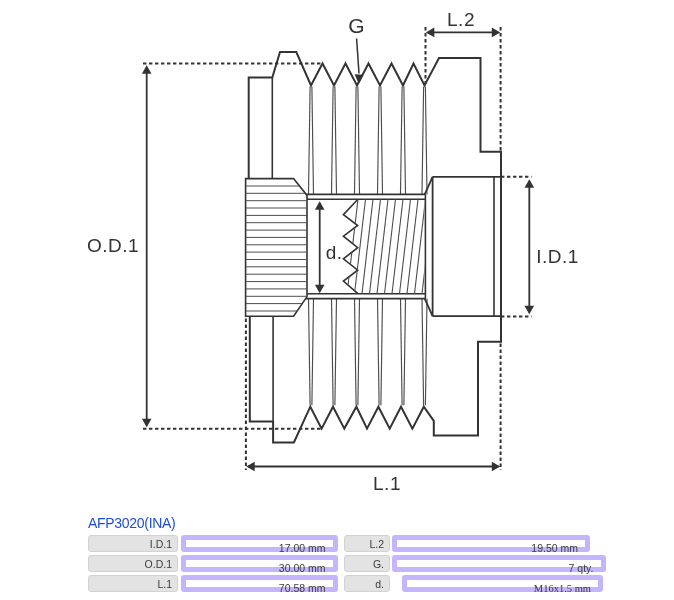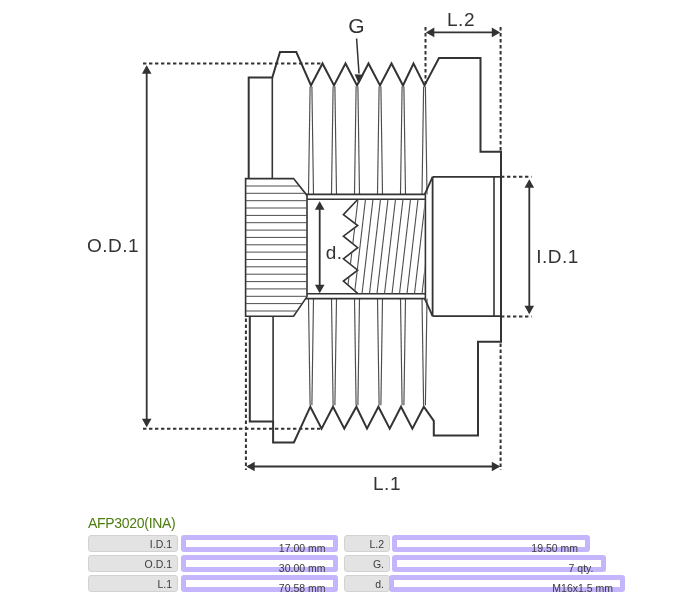--- a/index.html
+++ b/index.html
@@ -1,18 +1,18 @@
 <!DOCTYPE html>
 <html><head>
 <meta charset="utf-8">
 <style>
   html,body { margin:0; padding:0; background:#ffffff; }
   body { width:674px; height:600px; position:relative; font-family:"Liberation Sans", sans-serif; }
   svg text { font-family:"Liberation Sans", sans-serif; }
-  .title { position:absolute; left:88px; top:515px; font-size:14px; color:#4d7c0f; letter-spacing:-0.3px; }
+  .title { position:absolute; left:88px; top:515px; font-size:14px; color:#1d4ed8; letter-spacing:-0.3px; }
   .lc, .vc { position:absolute; height:17px; line-height:17px; font-size:10.5px; color:#3c3c3c;
              text-align:right; border-radius:3px; box-sizing:border-box; }
   .lc { background:#e3e3e3; border:1px solid #d2d2d2; padding-right:5px; }
   .vc { background:#ffffff; border:5px solid #c4b5fd; padding-right:7px; }
 </style>
 </head>
 <body>
 <svg width="674" height="600" viewBox="0 0 674 600">
 <path d="M248.7,178.6 L248.7,77.5 L272.3,77.5 L280,52 L296.3,52 L311,85.4L322.5,63.5 L334.0,85.4 L345.5,63.5 L357.0,85.4 L368.5,63.5 L380.0,85.4 L391.5,63.5 L403.0,85.4 L413.5,63.5 L424.5,85.4 L439,58 L480.5,58 L480.5,151.7 L501,151.7 L501,341.7 L478,341.7 L478,435.5 L433.8,435.5 L433.8,420.9 L423.8,406.7 L412.4,428.6 L401.0,406.7 L389.7,428.6 L378.4,406.7 L367.0,428.6 L356.4,406.7 L344.3,428.6 L333.0,406.7 L321.6,428.6 L310.3,406.7 L293.9,442.4 L273.1,442.4 L273.1,421.6 L249.8,421.6 L249.8,316.2" fill="none" stroke="#333333" stroke-width="2.0"></path>
 <path d="M245.6,178.6 L293.6,178.6 L307,195.4 L307,296.6 L293.6,316.2 L245.6,316.2 Z" fill="none" stroke="#333333" stroke-width="1.6"></path>
@@ -130,14 +130,14 @@
 <div class="vc" style="left:180.5px;top:535px;width:157px;">17.00 mm</div>
 <div class="lc" style="left:343.5px;top:535px;width:46.5px;">L.2</div>
 <div class="vc" style="left:391.5px;top:535px;width:198.5px;">19.50 mm</div>
 <div class="lc" style="left:88px;top:555px;width:90px;">O.D.1</div>
 <div class="vc" style="left:180.5px;top:555px;width:157px;">30.00 mm</div>
 <div class="lc" style="left:343.5px;top:555px;width:46.5px;">G.</div>
 <div class="vc" style="left:391.5px;top:555px;width:214px;">7 qty.</div>
 <div class="lc" style="left:88px;top:575px;width:90px;">L.1</div>
 <div class="vc" style="left:180.5px;top:575px;width:157px;">70.58 mm</div>
 <div class="lc" style="left:343.5px;top:575px;width:46.5px;">d.</div>
-<div class="vc" style="left:389px;top:575px;width:236px;">M16x1.5 mm</div>
+<div class="vc" style="left:402px;top:575px;width:201px;font-family:Liberation Serif, serif;">M16x1.5 mm</div>
 
 
 </body></html>

